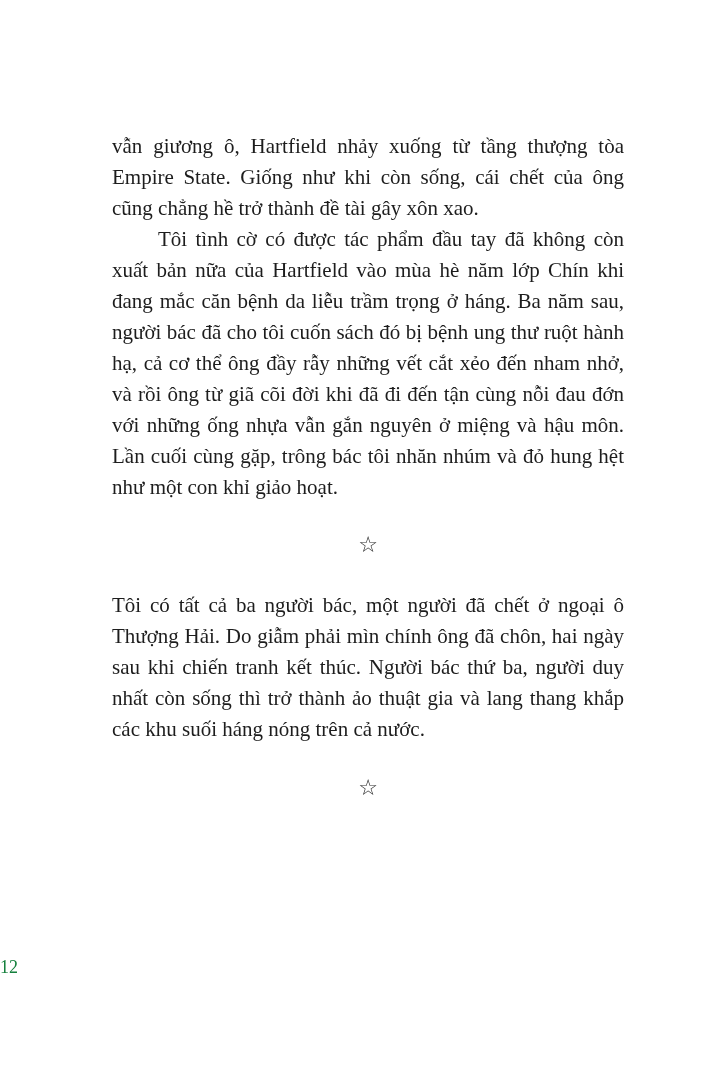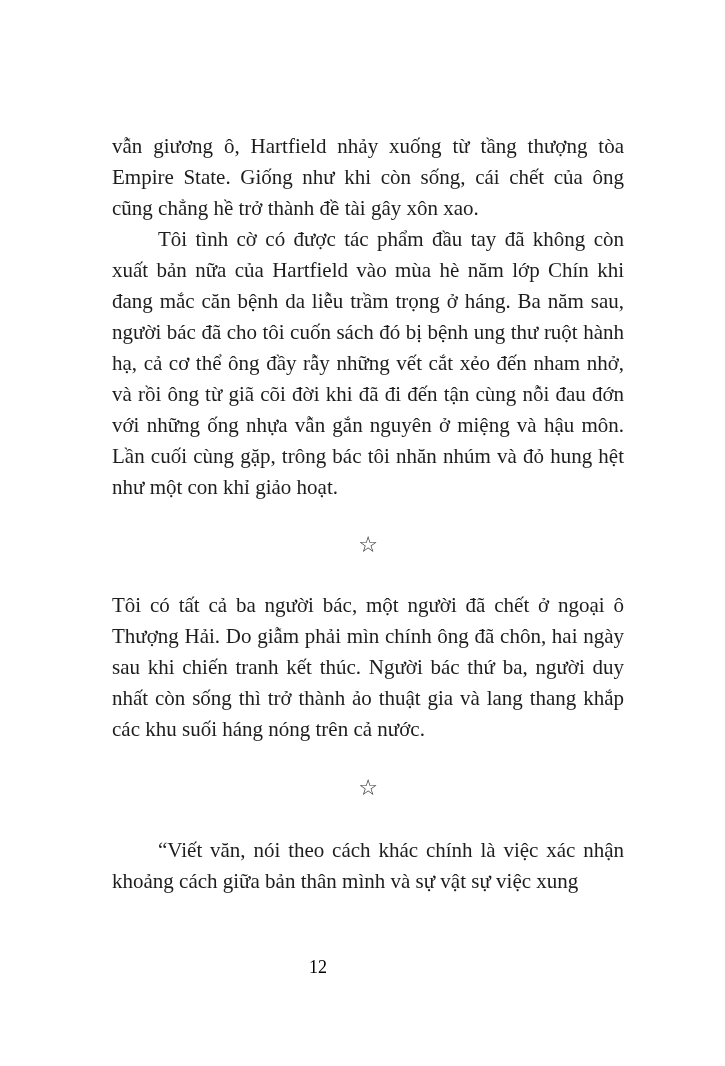--- a/index.html
+++ b/index.html
@@ -39,43 +39,41 @@
     color: #2a2a2a;
   }
   .star-divider.second {
     margin: 27px 0 32px 0;
   }
   .page-number {
     position: absolute;
     top: 955px;
     left: 0;
     width: 100%;
-    text-align: center;
     font-size: 18px;
     line-height: 24px;
-    color: #000000;
+    color: #15803d;
   }
 </style>
 </head>
 <body>
 
 <div class="page">
 
   <div class="text-column">
 
     <p class="para">vẫn giương ô, Hartfield nhảy xuống từ tầng thượng tòa Empire State. Giống như khi còn sống, cái chết của ông cũng chẳng hề trở thành đề tài gây xôn xao.</p>
 
     <p class="para indent">Tôi tình cờ có được tác phẩm đầu tay đã không còn xuất bản nữa của Hartfield vào mùa hè năm lớp Chín khi đang mắc căn bệnh da liễu trầm trọng ở háng. Ba năm sau, người bác đã cho tôi cuốn sách đó bị bệnh ung thư ruột hành hạ, cả cơ thể ông đầy rẫy những vết cắt xẻo đến nham nhở, và rồi ông từ giã cõi đời khi đã đi đến tận cùng nỗi đau đớn với những ống nhựa vẫn gắn nguyên ở miệng và hậu môn. Lần cuối cùng gặp, trông bác tôi nhăn nhúm và đỏ hung hệt như một con khỉ giảo hoạt.</p>
 
     <div class="star-divider">☆</div>
 
     <p class="para">Tôi có tất cả ba người bác, một người đã chết ở ngoại ô Thượng Hải. Do giẫm phải mìn chính ông đã chôn, hai ngày sau khi chiến tranh kết thúc. Người bác thứ ba, người duy nhất còn sống thì trở thành ảo thuật gia và lang thang khắp các khu suối háng nóng trên cả nước.</p>
 
     <div class="star-divider second">☆</div>
 
 
-    <p class="para indent">“Viết văn, nói theo cách khác chính là việc xác nhận khoảng cách giữa bản thân mình và sự vật sự việc xung</p>
 
   </div>
 
   <div class="page-number">12</div>
 
 </div>
 
 </body></html>

